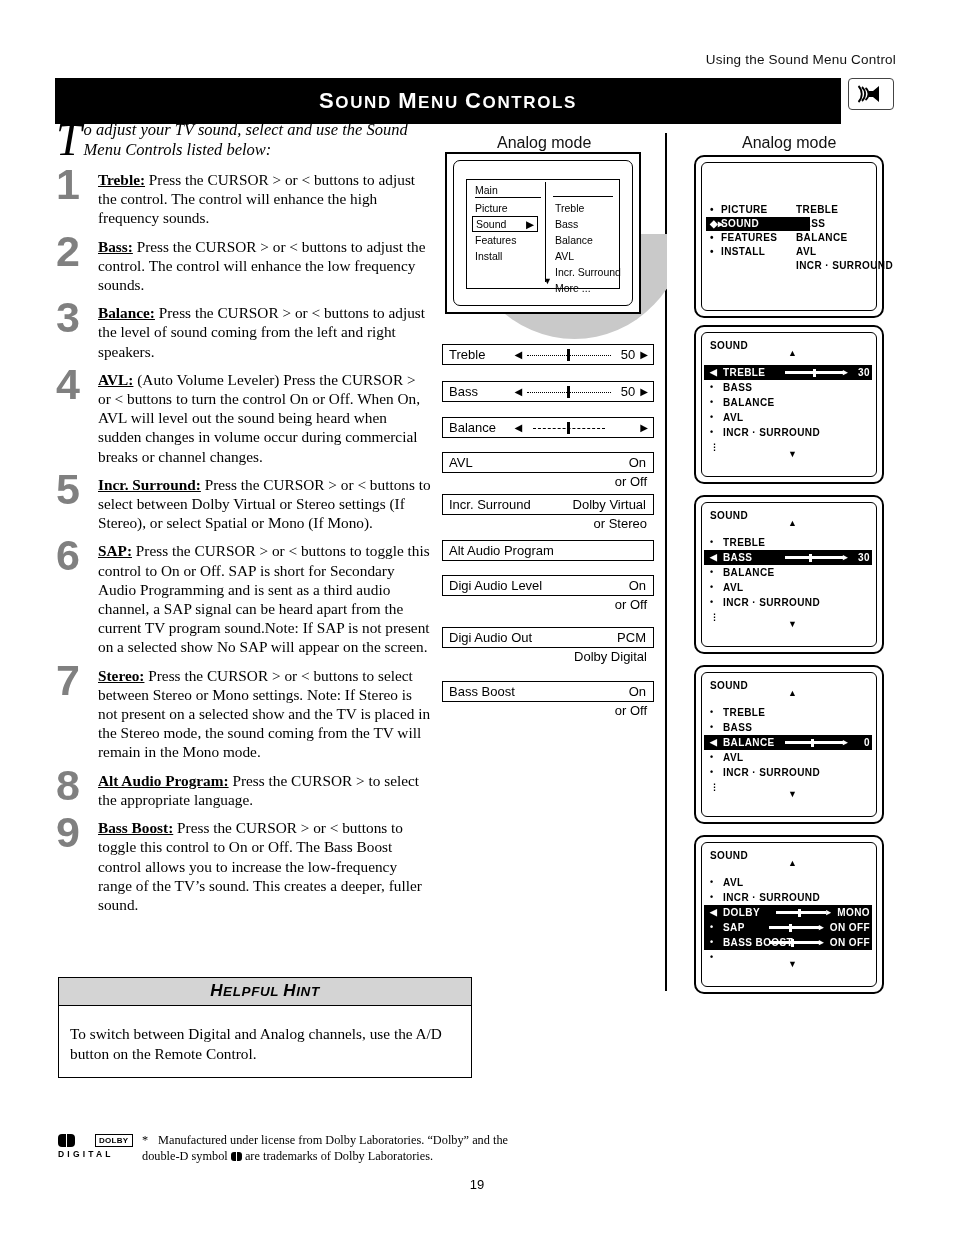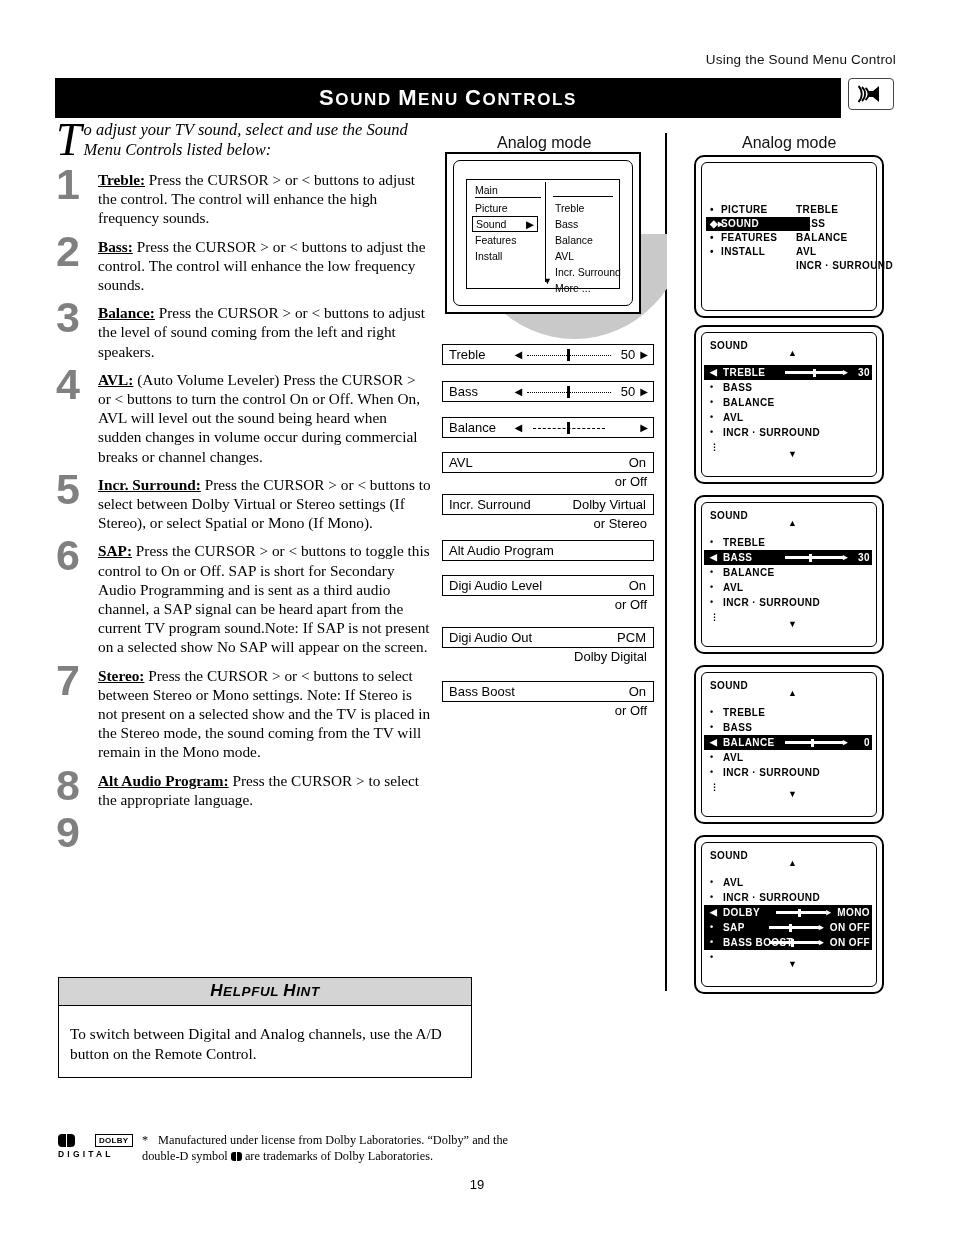--- a/index.html
+++ b/index.html
@@ -19,21 +19,21 @@
     position: absolute;
     top: 52px; right: 58px;
     font-family: "Liberation Sans", sans-serif;
     font-size: 13.5px;
     letter-spacing: .2px;
     color: #111;
   }
   .title-bar {
     position: absolute;
     left: 55px; top: 78px;
-    width: 786px; height: 40px;
+    width: 786px; height: 46px;
     background: #000;
     color: #fff;
     display: flex;
     align-items: center;
     justify-content: center;
   }
   .title-bar .title-text {
     font-family: "Liberation Sans", sans-serif;
     font-weight: bold;
     font-size: 22px;
@@ -430,20 +430,21 @@
   <div class="step">
     <div class="num">7</div>
     <div class="body"><b>Stereo:</b><span> Press the CURSOR &gt; or &lt; buttons to select between Stereo or Mono settings. Note: If Stereo is not present on a selected show and the TV is placed in the Stereo mode, the sound coming from the TV will remain in the Mono mode.</span></div>
   </div>
   <div class="step">
     <div class="num">8</div>
     <div class="body"><b>Alt Audio Program:</b><span> Press the CURSOR &gt; to select the appropriate language.</span></div>
   </div>
   <div class="step">
     <div class="num">9</div>
+    <div class="body"><b>Bass Boost:</b><span> Press the CURSOR &gt; or &lt; buttons to toggle this control to On or Off. The Bass Boost control  allows you to increase the low-frequency range of the TV’s sound. This creates a deeper, fuller sound.</span></div>
   </div>
 </div>
 
 <div class="hint">
   <div class="hint-head"><span>H</span><span class="sc">ELPFUL </span><span>H</span><span class="sc">INT</span></div>
   <div class="hint-body">To switch between Digital and Analog channels, use the A/D button on the Remote Control.</div>
 </div>
 
 <div class="vdivider"></div>
 

